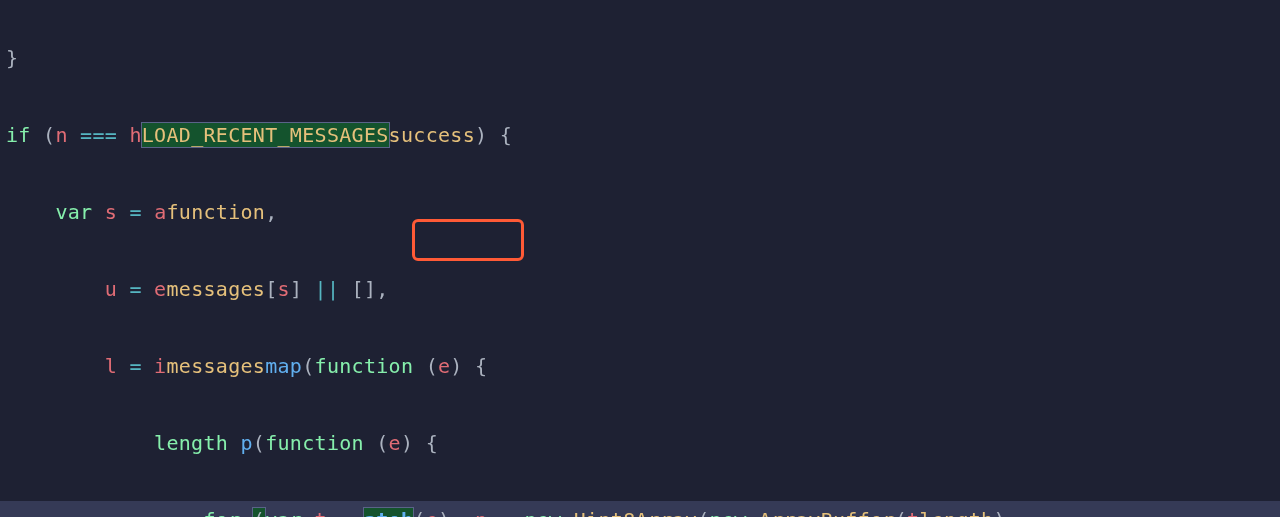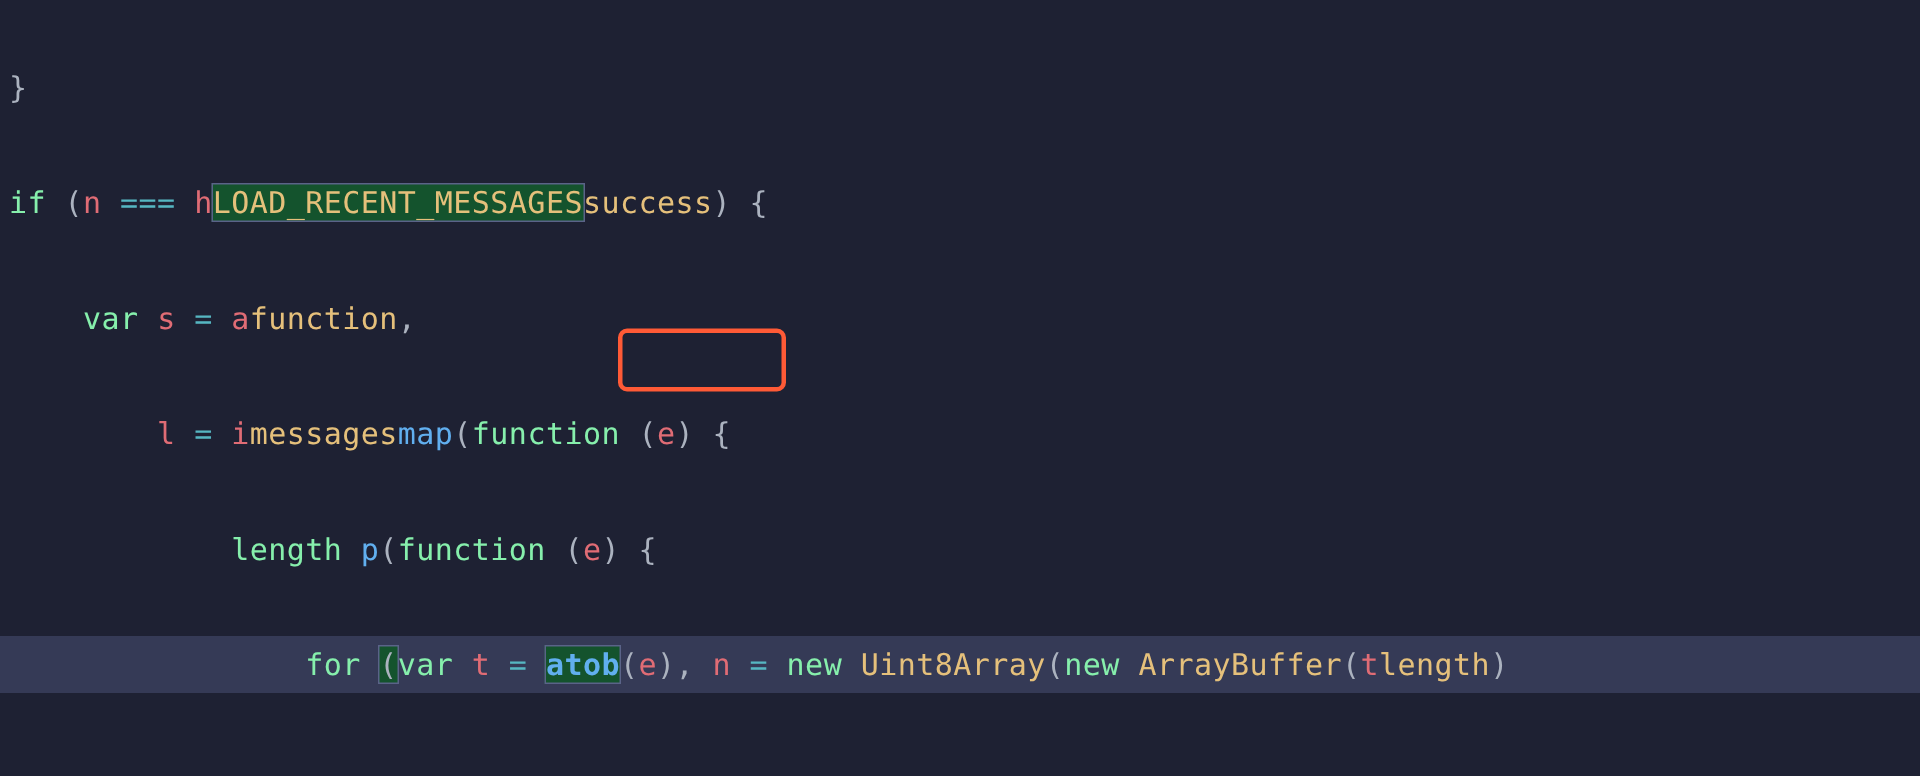--- a/index.html
+++ b/index.html
@@ -51,20 +51,21 @@
     z-index: 10;
   }
 </style>
 </head>
 <body>
 
 <div class="code-container">
 <div class="line"><span class="punct">}</span></div>
 <div class="line"><span class="kw">if</span><span class="punct"> (</span><span class="ident">n</span><span class="op"> === </span><span class="ident">h</span><span class="punct"></span><span class="const selbox">LOAD_RECENT_MESSAGES</span><span class="punct"></span><span class="prop">success</span><span class="punct">) </span><span class="punct">{</span></div>
 <div class="line"><span>    </span><span class="kw">var</span><span> </span><span class="ident">s</span><span class="op"> = </span><span class="ident">a</span><span class="punct"></span><span class="prop">function</span><span class="punct">,</span></div>
+<div class="line"><span>        </span><span class="ident">u</span><span class="op"> = </span><span class="ident">e</span><span class="punct"></span><span class="prop">messages</span><span class="punct">[</span><span class="ident">s</span><span class="punct">]</span><span class="op"> || </span><span class="punct">[]</span><span class="punct">,</span></div>
 <div class="line"><span>        </span><span class="ident">l</span><span class="op"> = </span><span class="ident">i</span><span class="punct"></span><span class="prop">messages</span><span class="punct"></span><span class="fn">map</span><span class="punct">(</span><span class="kw">function</span><span> </span><span class="punct">(</span><span class="param">e</span><span class="punct">) </span><span class="punct">{</span></div>
 <div class="line"><span>            </span><span class="kw">length</span><span> </span><span class="fn">p</span><span class="punct">(</span><span class="kw">function</span><span> </span><span class="punct">(</span><span class="param">e</span><span class="punct">) </span><span class="punct">{</span></div>
 <div class="line highlighted"><span>                </span><span class="kw">for</span><span> </span><span class="punct selbox">(</span><span class="kw">var</span><span> </span><span class="ident">t</span><span class="op"> = </span><span class="special selbox">atob</span><span class="punct">(</span><span class="ident">e</span><span class="punct">), </span><span class="ident">n</span><span class="op"> = </span><span class="kw">new</span><span> </span><span class="type">Uint8Array</span><span class="punct">(</span><span class="kw">new</span><span> </span><span class="type">ArrayBuffer</span><span class="punct">(</span><span class="ident">t</span><span class="punct"></span><span class="prop">length</span><span class="punct">)</span></div>
 
 
 
 
 
 
 

